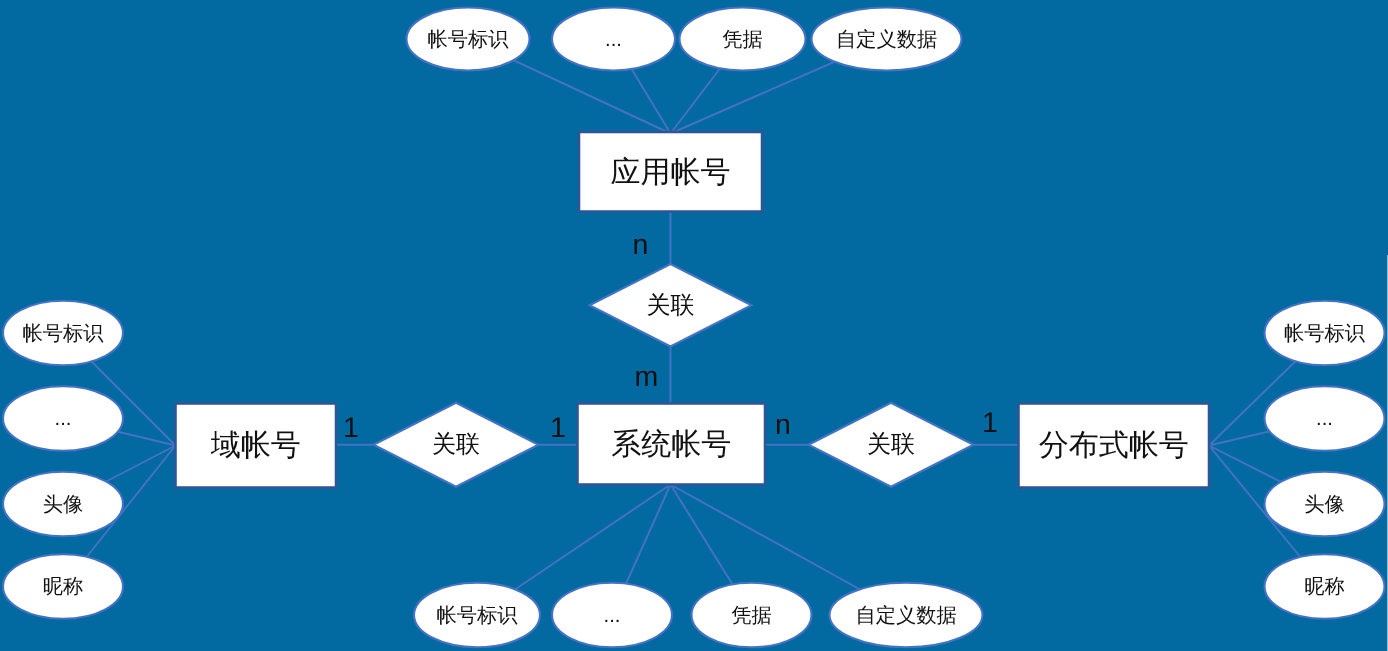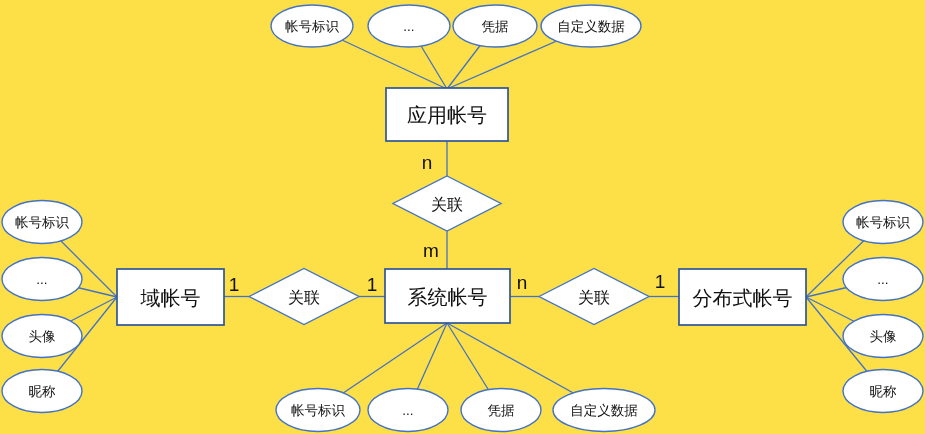--- a/index.html
+++ b/index.html
@@ -1,16 +1,16 @@
 <!DOCTYPE html>
 <html style="--connector: #4472C4; --attribute: #4472C4; --entity: #2F5597; --relationship: #4472C4; --text: #111111;"><head>
 <meta charset="utf-8">
 <style>
   html,body{margin:0;padding:0;background:#ffffff;}
-  .stage{position:relative;width:925px;height:434px;background:#fde047;overflow:hidden;}
+  .stage{position:relative;width:925px;height:434px;background:#0369a1;overflow:hidden;}
   svg{display:block;}
   text{font-family:"Liberation Sans",sans-serif;fill:var(--text,#111111);}
   .connector{stroke:var(--connector,#4472C4);stroke-width:1.3;fill:none;}
   .attr-ellipse{stroke:var(--attribute,#4472C4);stroke-width:1.4;fill:#ffffff;}
   .entity-rect{stroke:var(--entity,#2F5597);stroke-width:1.7;fill:#ffffff;}
   .rel-diamond{stroke:var(--relationship,#4472C4);stroke-width:1.4;fill:#ffffff;}
   .entity-label{font-size:20px;}
   .attr-label{font-size:13.5px;}
   .rel-label{font-size:16px;}
   .card-label{font-size:19px;}

